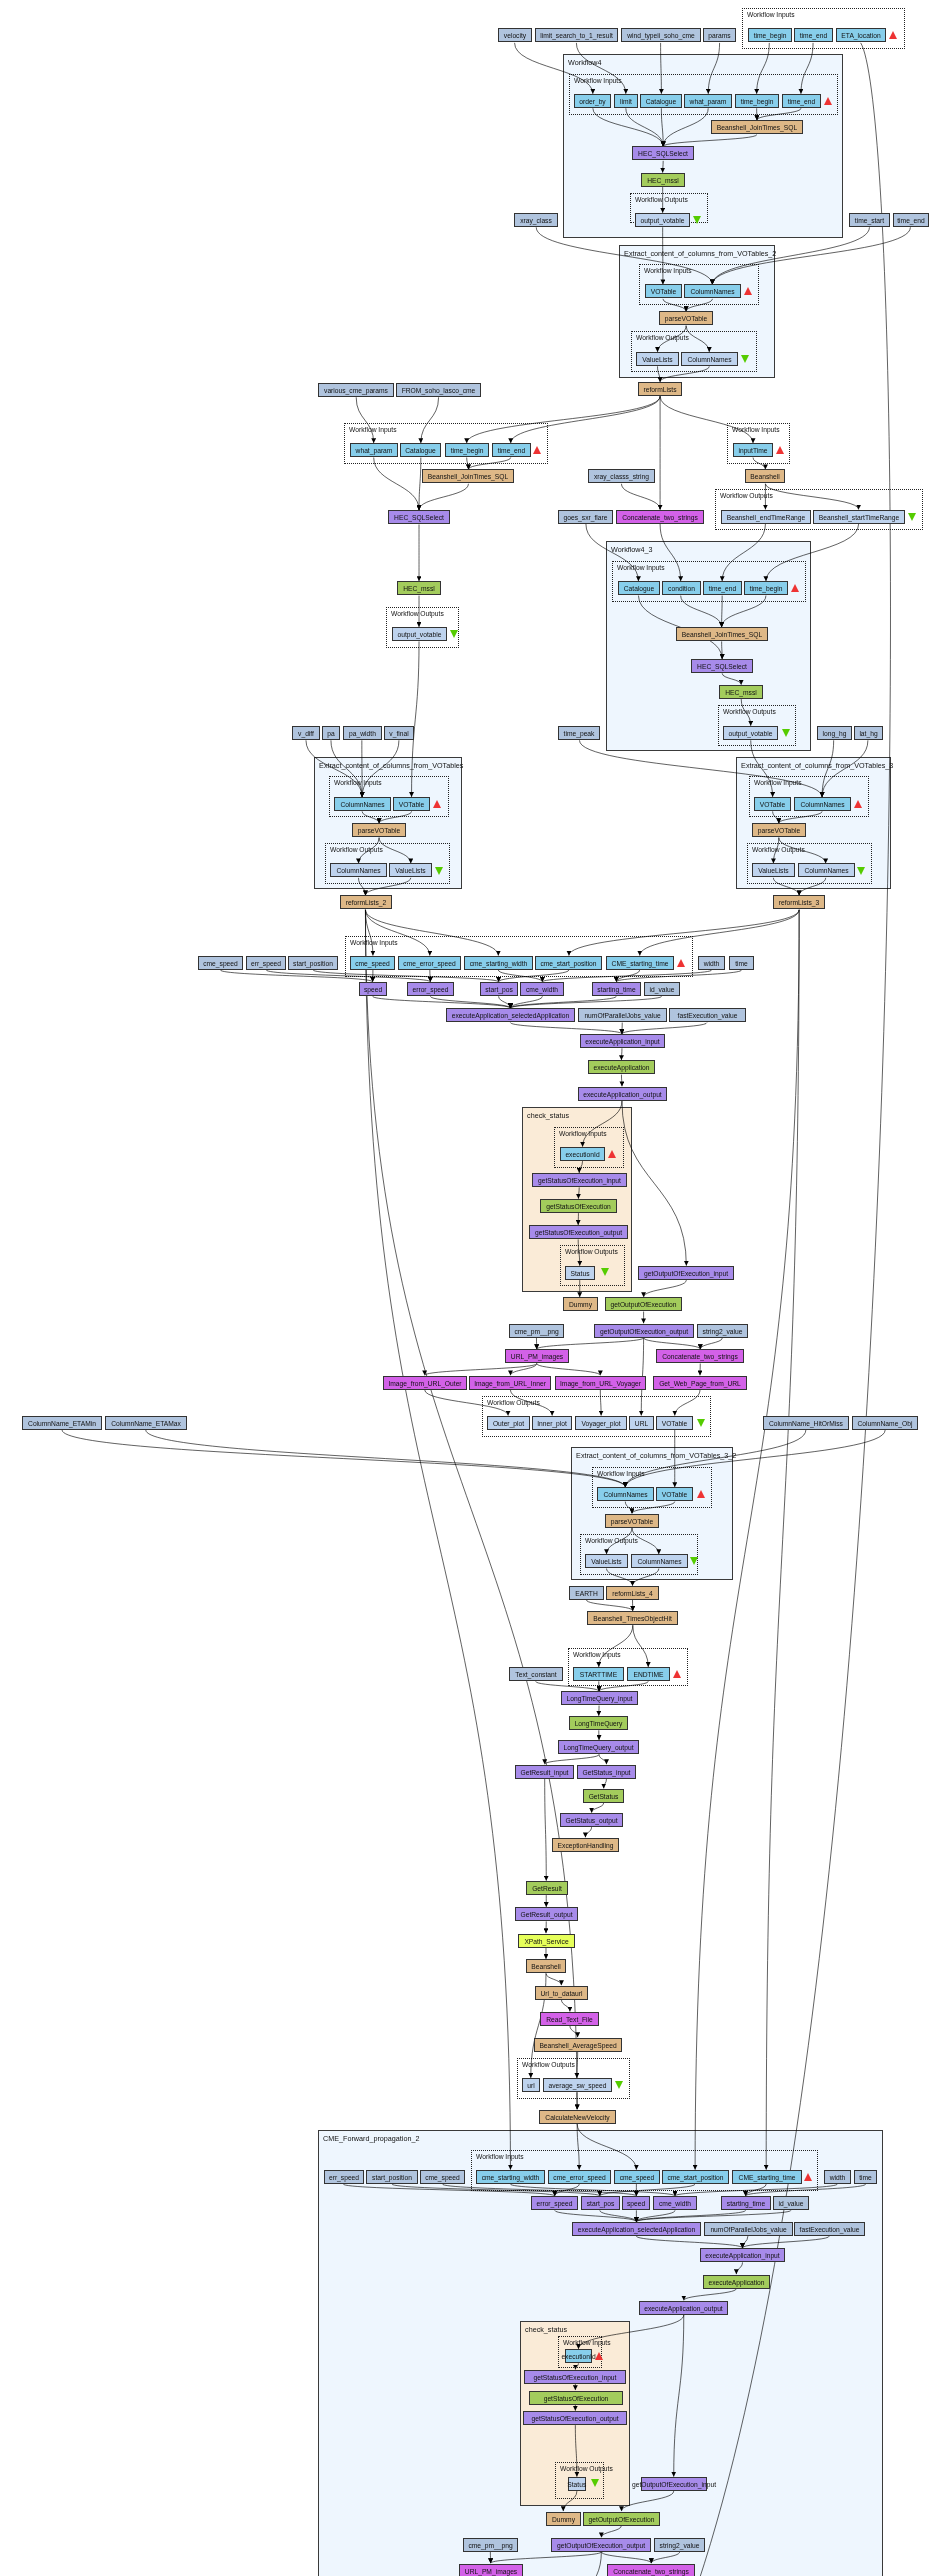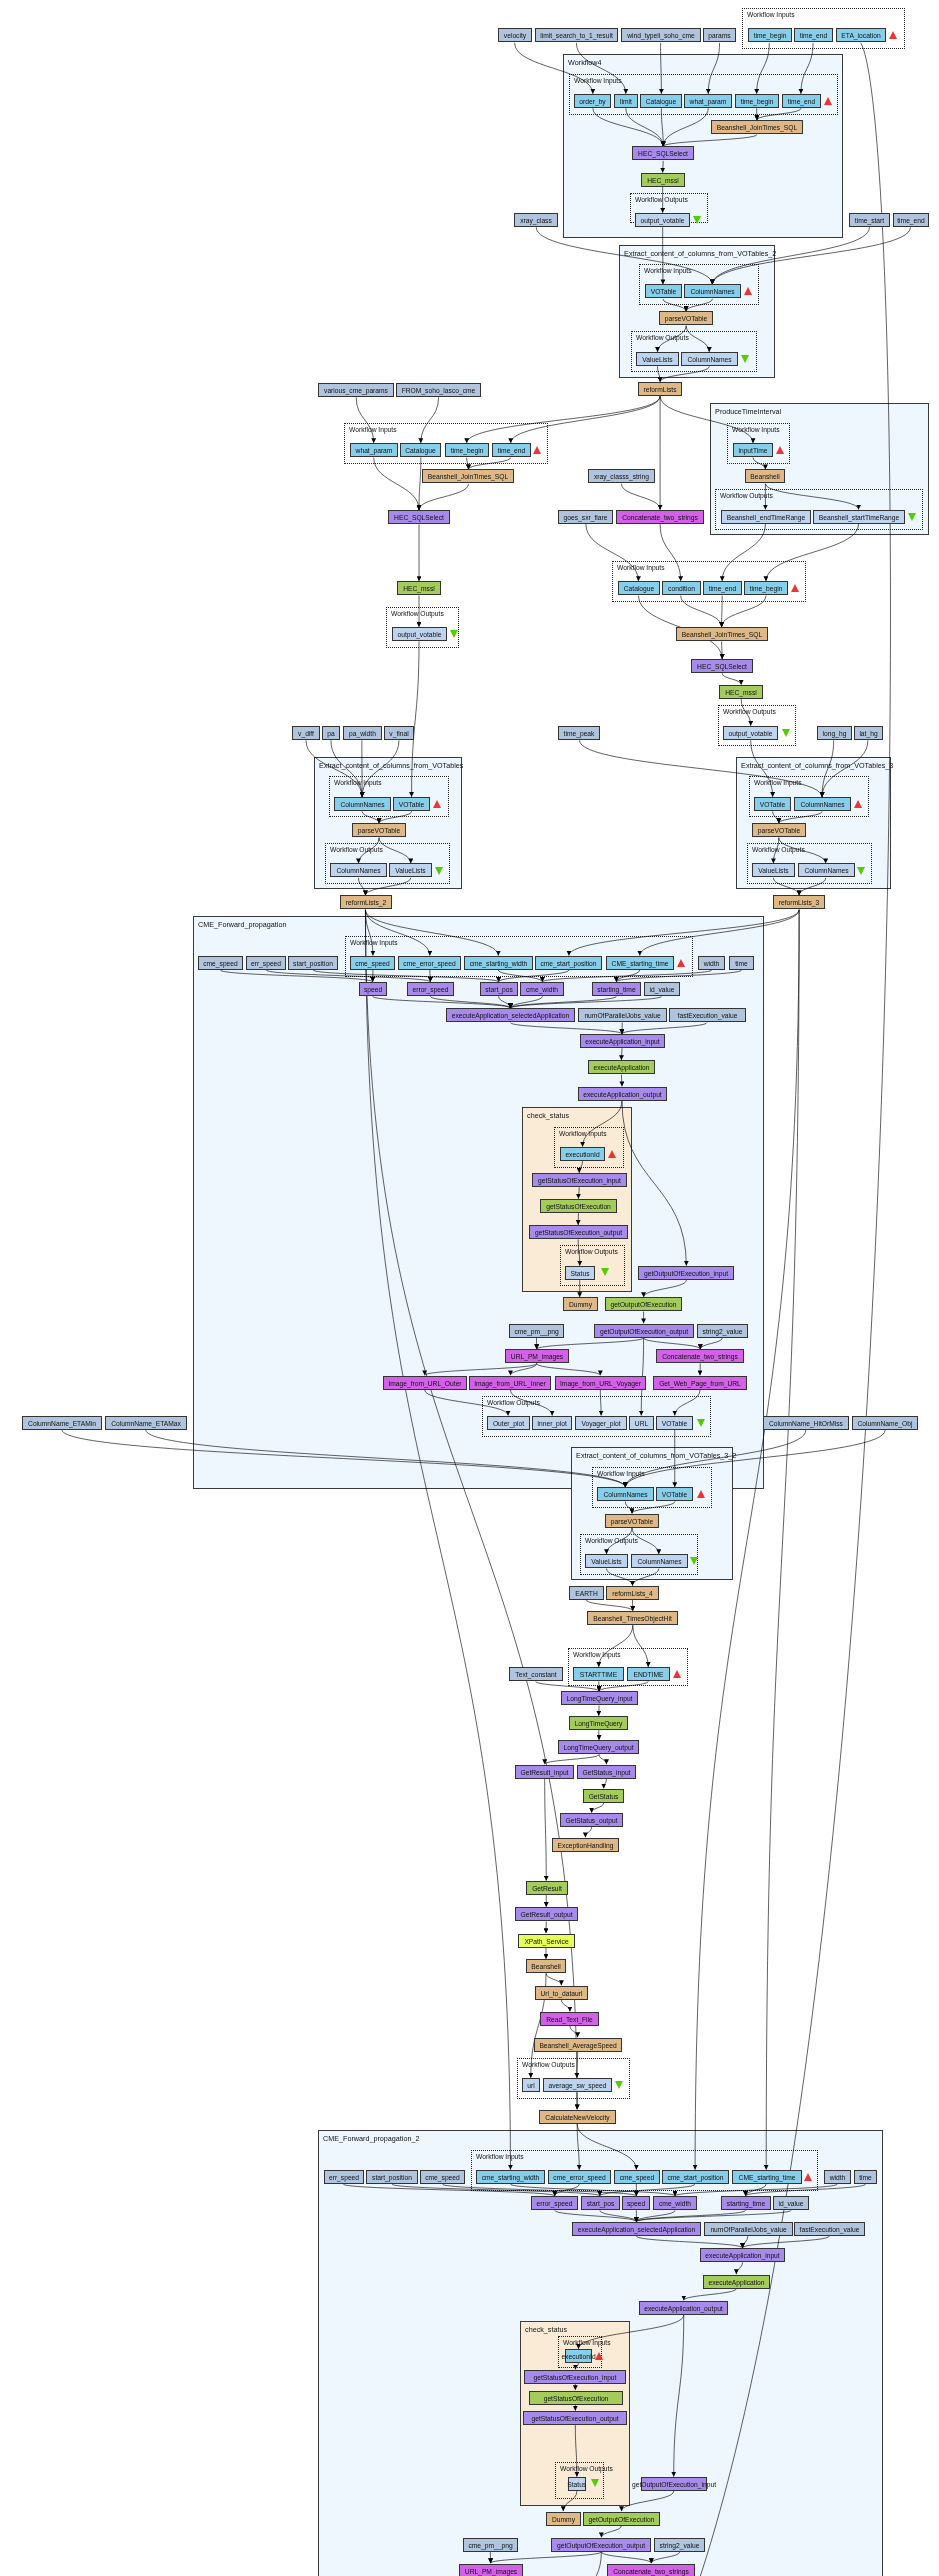--- a/index.html
+++ b/index.html
@@ -30,31 +30,28 @@
 </head>
 <body>
 
 <div id="canvas">
     <div class="cluster" style="left: 563px; top: 54px; width: 280px; height: 184px;">
       <div class="cluster-label">Workflow4</div>
     </div>
     <div class="cluster" style="left: 619px; top: 245px; width: 156px; height: 133px;">
       <div class="cluster-label">Extract_content_of_columns_from_VOTables_2</div>
     </div>
-    <div class="cluster" style="left: 710px; top: 403px; width: 219px; height: 132px;">
-      <div class="cluster-label">ProduceTimeInterval</div>
+    <div class="cluster" style="left: 606px; top: 541px; width: 205px; height: 210px;">
+      <div class="cluster-label">Workflow4_3</div>
     </div>
     <div class="cluster" style="left: 314px; top: 757px; width: 148px; height: 132px;">
       <div class="cluster-label">Extract_content_of_columns_from_VOTables</div>
     </div>
     <div class="cluster" style="left: 736px; top: 757px; width: 155px; height: 132px;">
       <div class="cluster-label">Extract_content_of_columns_from_VOTables_3</div>
-    </div>
-    <div class="cluster" style="left: 193px; top: 916px; width: 571px; height: 573px;">
-      <div class="cluster-label">CME_Forward_propagation</div>
     </div>
     <div class="cluster beige" style="left: 522px; top: 1107px; width: 110px; height: 185px;">
       <div class="cluster-label">check_status</div>
     </div>
     <div class="cluster" style="left: 571px; top: 1447px; width: 162px; height: 133px;">
       <div class="cluster-label">Extract_content_of_columns_from_VOTables_3_2</div>
     </div>
     <div class="cluster" style="left: 318px; top: 2130px; width: 565px; height: 527px;">
       <div class="cluster-label">CME_Forward_propagation_2</div>
     </div>

